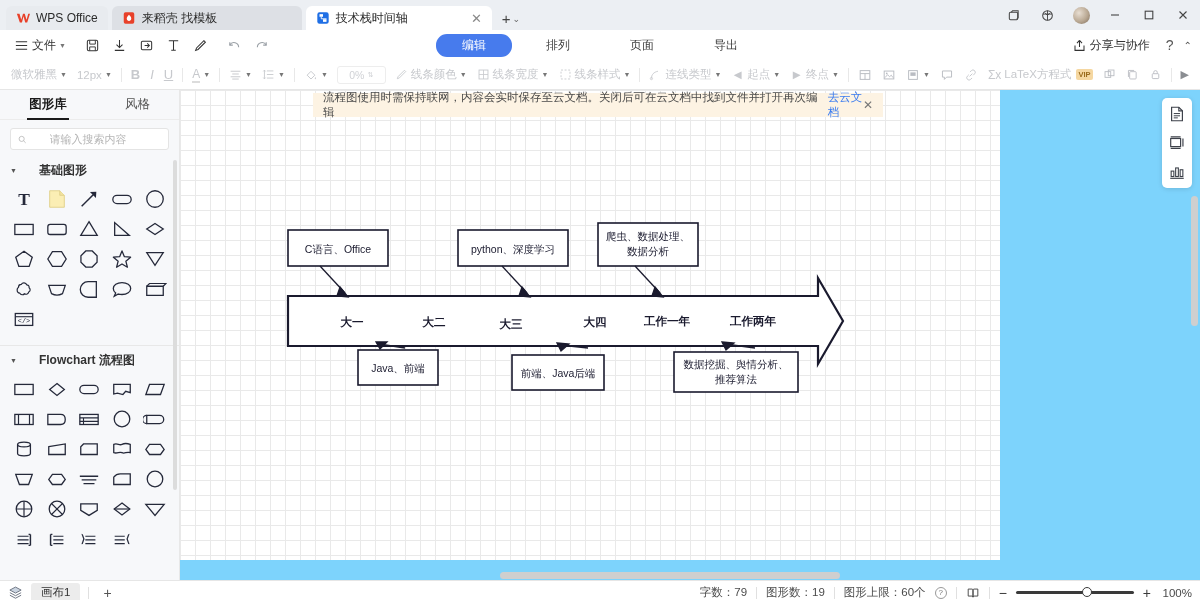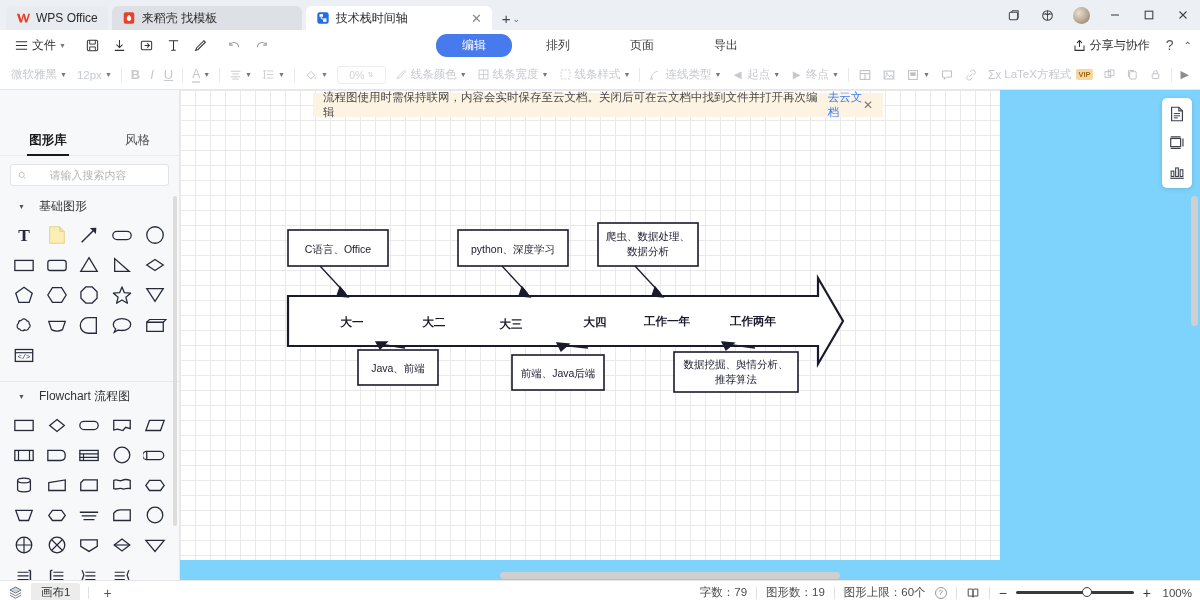--- a/index.html
+++ b/index.html
@@ -130,45 +130,43 @@
     background: #f7f8fa;
     border-right: 1px solid #e8e8e8;
     display:flex; flex-direction:column;
     position: relative;
   }
   #lp-tabs {
     height: 30px; display:flex; align-items:center;
     justify-content: space-around;
     background: #f7f8fa;
     border-bottom: 1px solid #ececec;
-    margin-top: 36px;
   }
   .lptab { font-size:12.5px; color:#555; position:relative; padding: 6px 2px 7px; }
   .lptab.sel { color:#1a1a1a; font-weight:bold; }
   .lptab.sel::after {
     content:''; position:absolute; left:0; right:0; bottom:0;
     height:2px; background:#1a1a1a;
   }
   #searchwrap { padding: 8px 10px 6px; }
   #searchbox {
     height: 22px; background:#fff;
     border:1px solid #e4e4e4; border-radius:3px;
     display:flex; align-items:center; gap:23px; padding:0 7px;
   }
   #searchbox input {
     border:none; outline:none; font-size:11px; color:#333;
     width:100%; background:transparent;
     font-family: "Liberation Sans", sans-serif;
   }
   #searchbox input::placeholder { color:#b5b5b5; }
   .sec-head {
-    display:flex; align-items:center; gap:14px;
-    font-size:12px; font-weight:normal; color:#333;
+    display:flex; align-items:center; gap:22px;
+    font-size:12px; font-weight:bold; color:#333;
     padding: 6px 10px 4px;
-    margin-left: 8px;
   }
   .tri { font-size:7px; color:#555; }
   .shapegrid {
     display:grid; grid-template-columns: repeat(5, 1fr);
     padding: 2px 8px 6px;
     row-gap: 2px;
   }
   .shapecell {
     height: 28px; display:flex; align-items:center; justify-content:center;
   }

